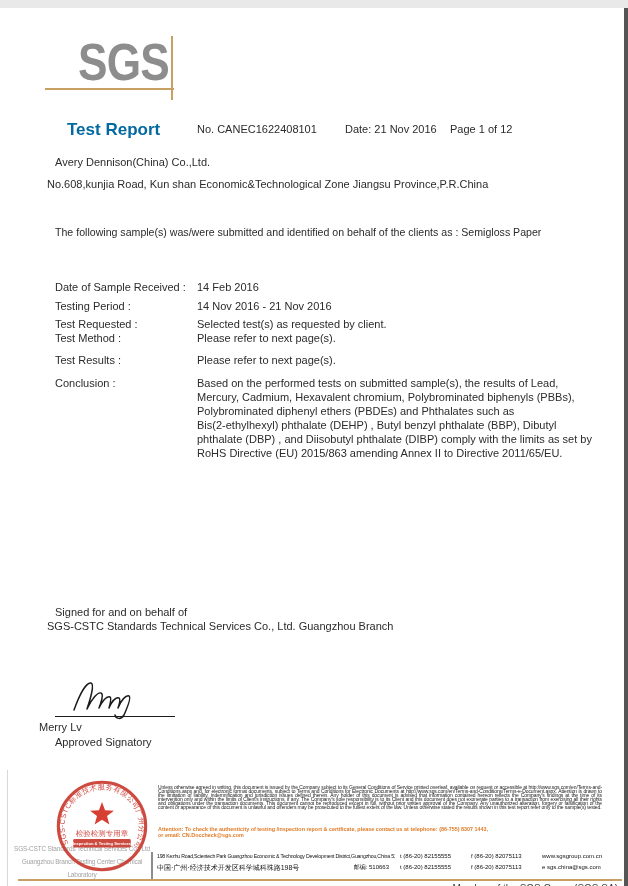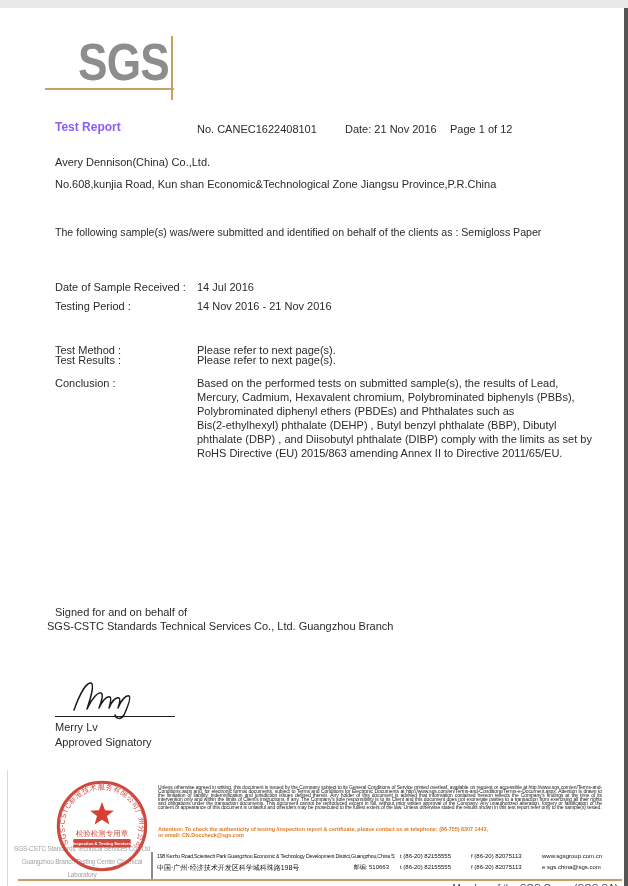--- a/index.html
+++ b/index.html
@@ -14,43 +14,43 @@
   .scan-edge { right:0; top:0; width:4px; height:886px; background:#555; }
   .footer-left-edge { left:7px; top:762px; width:1px; height:122px; background:#d8d8d8; }
 
   
   .logo-text { left:78px; top:30px; font-size:52px; line-height:48px; font-weight:bold;
     color:#8d8d8d; letter-spacing:-1px; transform:scaleX(.85); transform-origin:0 0; }
   .logo-underline { left:45px; top:80px; width:129px; height:2px; background:#c9a063; }
   .logo-vline { left:171px; top:28px; width:2px; height:64px; background:#c9a063; }
 
   
-  .report-title { left:55px; top:112px; font-size:12px; font-weight:bold; color:#8b5cf6; }
+  .report-title { left:67px; top:112px; font-size:17px; font-weight:bold; color:#0369a1; }
   .report-no   { left:197px; top:115px; font-size:11px; }
   .report-date { left:345px; top:115px; font-size:11px; }
   .page-info   { left:450px; top:115px; font-size:11px; }
 
   .client-name    { left:55px; top:148px; font-size:11px; }
-  .client-address { left:55px; top:170px; font-size:11px; }
+  .client-address { left:47px; top:170px; font-size:11px; }
 
   .sample-statement { left:55px; top:218px; font-size:10.6px; }
 
   .frow { left:55px; font-size:11px; }
   .flabel { display:inline-block; width:142px; vertical-align:top; }
   .fvalue { display:inline-block; vertical-align:top; }
   .r0 { top:253px; } .r1 { top:273px; } .r2 { top:292px; }
-  .r3 { top:310px; } .r4 { top:336px; } .r5 { top:346px; }
+  .r3 { top:310px; } .r4 { top:324px; } .r5 { top:346px; }
   .rconc { top:369px; }
   .conclusion-text { width:400px; line-height:13.9px; white-space:pre-line; }
 
   .signed1 { left:55px; top:598px; font-size:11px; }
   .signed2 { left:47px; top:612px; font-size:11px; }
   .sig-svg { left:68px; top:664px; }
   .sig-line { left:55px; top:708px; width:120px; height:0; border-bottom:1.6px solid #1c1c1c; }
-  .signer-name  { left:55px; top:713px; font-size:11px; }
+  .signer-name  { left:39px; top:713px; font-size:11px; }
   .signer-title { left:55px; top:728px; font-size:11px; }
 
   
   .lab-lines { left:8px; top:834px; width:148px; text-align:center; color:#a3a3a3;
     font-size:6.5px; line-height:13px; letter-spacing:-0.2px; z-index:1; }
   .stamp-svg { left:54px; top:770px; z-index:2; opacity:.9; }
 
   .disclaimer { left:158px; top:777px; width:444px; height:40px; overflow:hidden;
     font-size:5px; line-height:4.1px; letter-spacing:-0.1px; text-align:justify; color:#1a1a1a; }
   .attention { left:158px; top:818px; width:444px; font-size:5.4px; line-height:6.4px;
@@ -85,24 +85,27 @@
   <div class="abs report-no">No. CANEC1622408101</div>
   <div class="abs report-date">Date: 21 Nov 2016</div>
   <div class="abs page-info">Page 1 of 12</div>
 
   <div class="abs client-name">Avery Dennison(China) Co.,Ltd.</div>
   <div class="abs client-address">No.608,kunjia Road, Kun shan Economic&amp;Technological Zone Jiangsu Province,P.R.China</div>
 
   <div class="abs sample-statement">The following sample(s) was/were submitted and identified on behalf of the clients as : Semigloss Paper</div>
 
   <div class="abs frow r1">
-    <span class="flabel">Date of Sample Received :</span><span class="fvalue">14 Jul 2016</span>
+    <span class="flabel">Date of Sample Received :</span><span class="fvalue">14 Feb 2016</span>
   </div>
   <div class="abs frow r2">
     <span class="flabel">Testing Period :</span><span class="fvalue">14 Nov 2016 - 21 Nov 2016</span>
+  </div>
+  <div class="abs frow r3">
+    <span class="flabel">Test Requested :</span><span class="fvalue">Selected test(s) as requested by client.</span>
   </div>
   <div class="abs frow r4">
     <span class="flabel">Test Method :</span><span class="fvalue">Please refer to next page(s).</span>
   </div>
   <div class="abs frow r5">
     <span class="flabel">Test Results :</span><span class="fvalue">Please refer to next page(s).</span>
   </div>
   <div class="abs frow rconc">
     <span class="flabel">Conclusion :</span><span class="fvalue conclusion-text">Based on the performed tests on submitted sample(s), the results of Lead,
 Mercury, Cadmium, Hexavalent chromium, Polybrominated biphenyls (PBBs),

